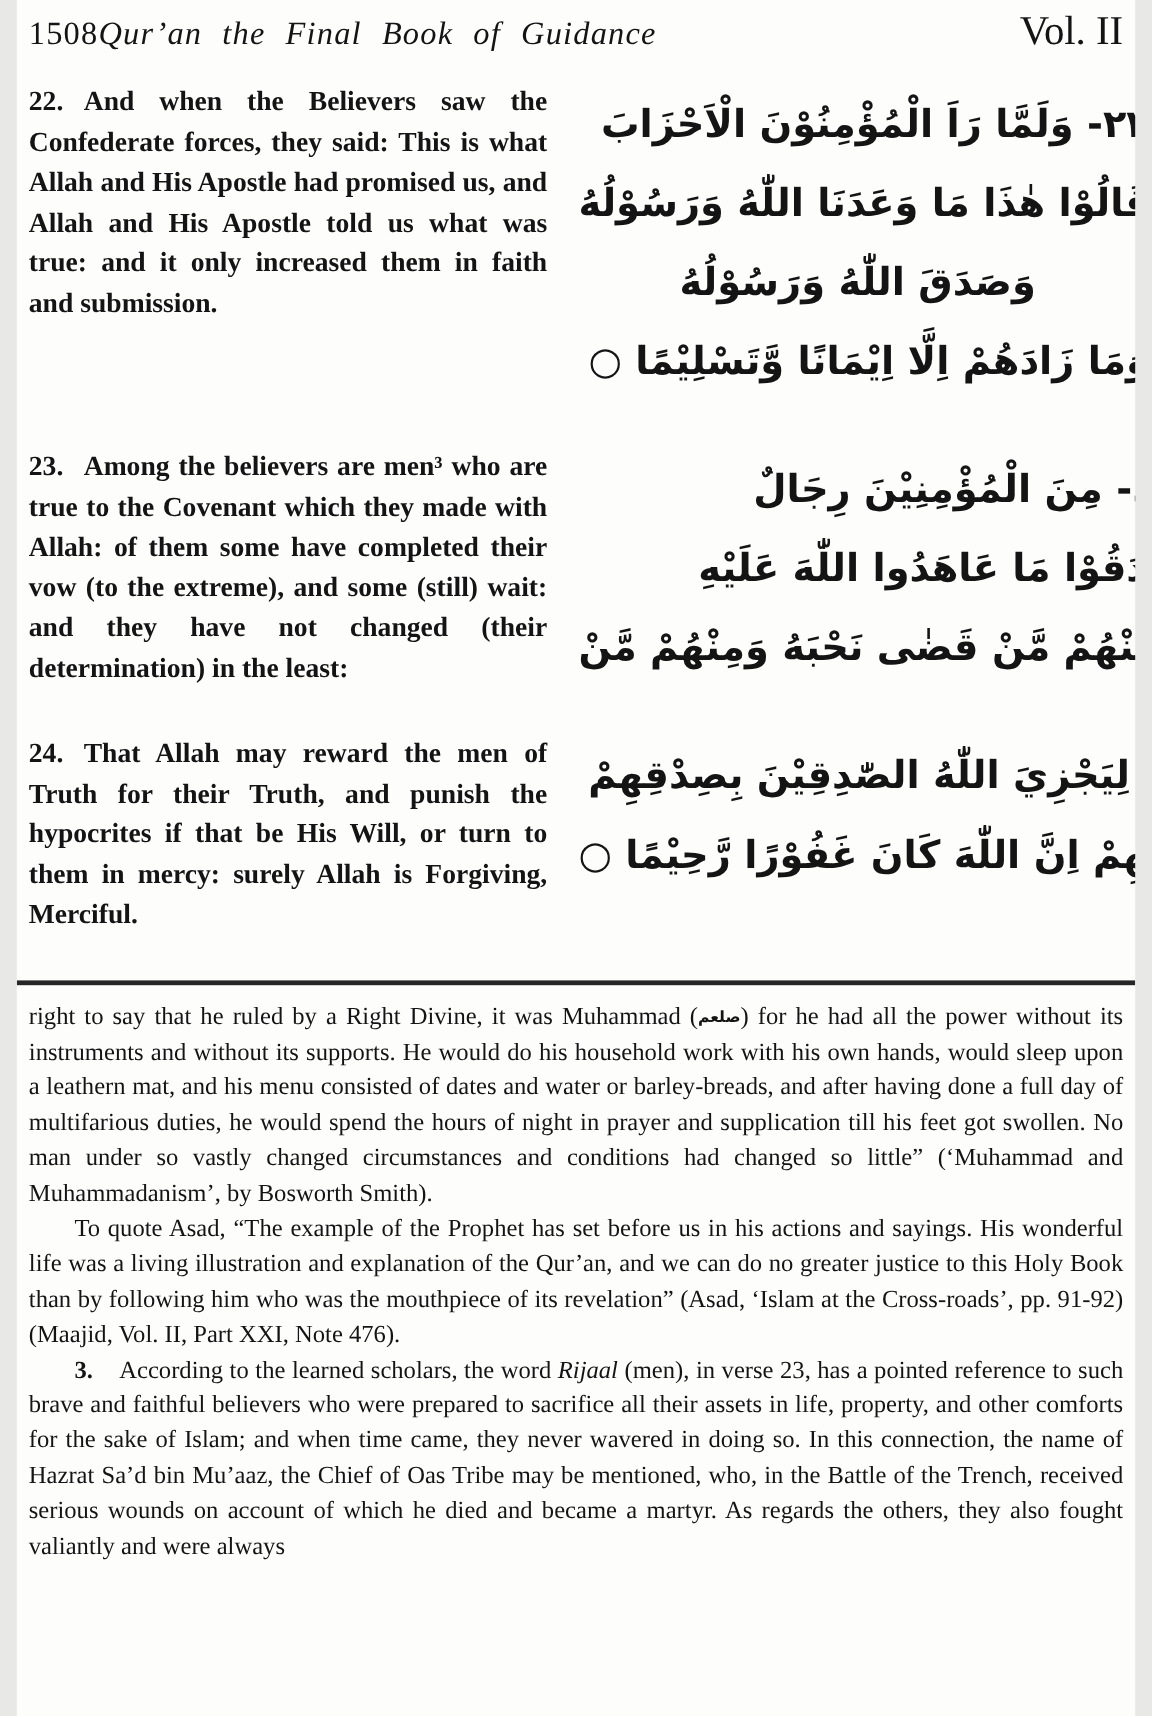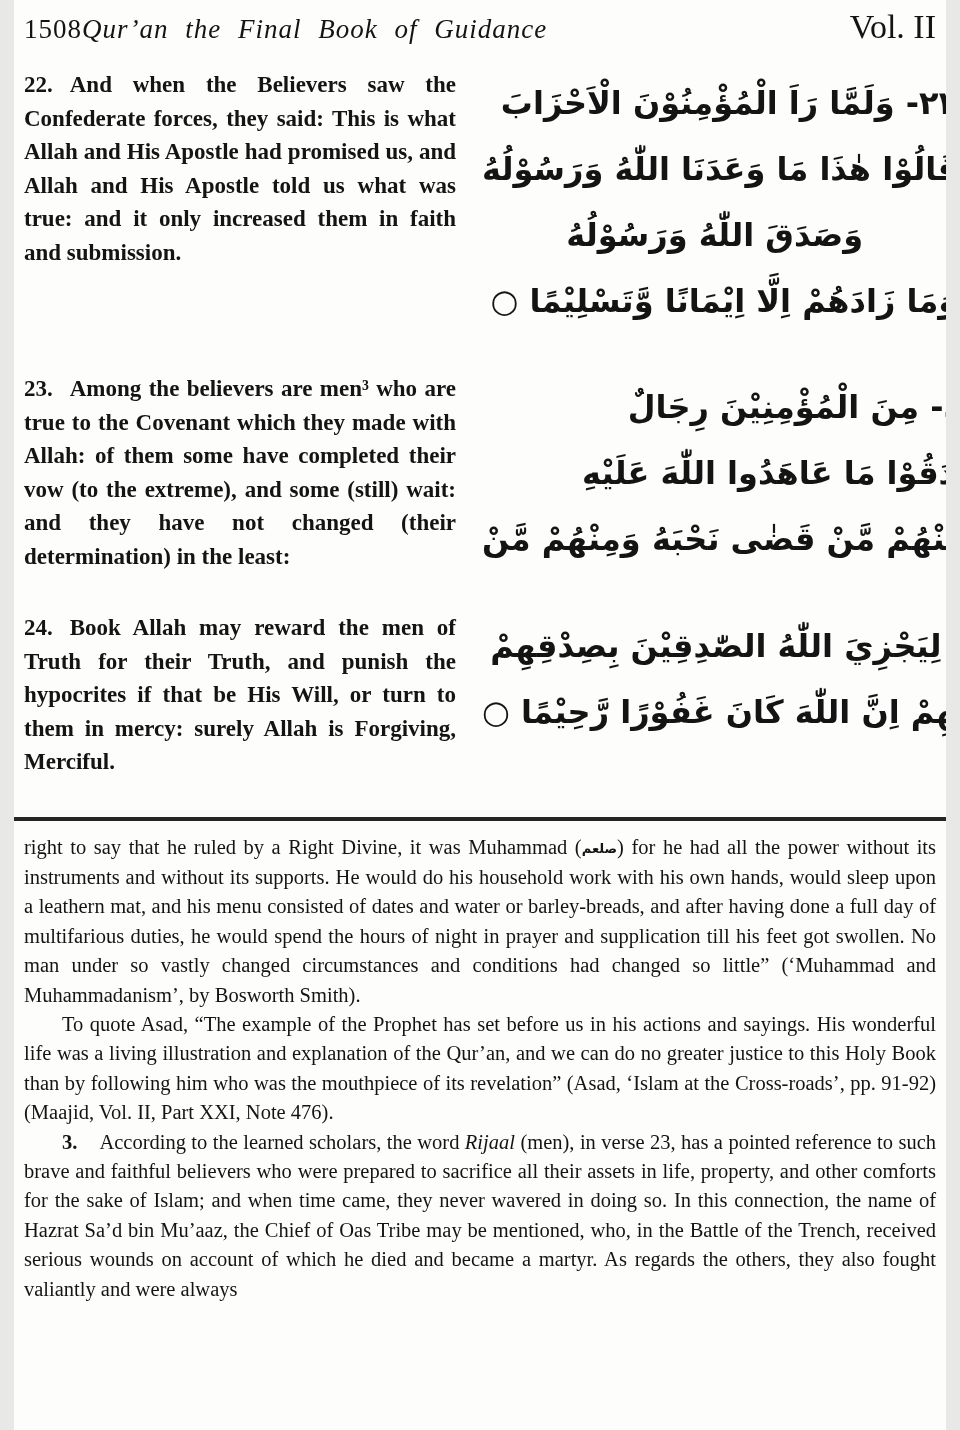--- a/index.html
+++ b/index.html
@@ -89,21 +89,21 @@
       </div>
       <div class="v-ar" dir="rtl">
         <div class="ar-line">39- مِنَ الْمُؤْمِنِيْنَ رِجَالٌ</div>
         <div class="ar-line">صَدَقُوْا مَا عَاهَدُوا اللّٰهَ عَلَيْهِ</div>
         <div class="ar-line">فَمِنْهُمْ مَّنْ قَضٰى نَحْبَهُ وَمِنْهُمْ مَّنْ</div>
       </div>
     </section>
 
     <section class="verse-row">
       <div class="v-en">
-        <span class="v-num">24.</span><span>Book Allah may reward the men of Truth for their Truth, and punish the hypocrites if that be His Will, or turn to them in mercy: surely Allah is Forgiving, Merciful.</span>
+        <span class="v-num">24.</span><span>That Allah may reward the men of Truth for their Truth, and punish the hypocrites if that be His Will, or turn to them in mercy: surely Allah is Forgiving, Merciful.</span>
       </div>
       <div class="v-ar" dir="rtl">
         <div class="ar-line">۲۴- لِيَجْزِيَ اللّٰهُ الصّٰدِقِيْنَ بِصِدْقِهِمْ</div>
         <div class="ar-line">عَلَيْهِمْ اِنَّ اللّٰهَ كَانَ غَفُوْرًا رَّحِيْمًا ○</div>
       </div>
     </section>
 
   </main>
 
   <hr class="rule">

